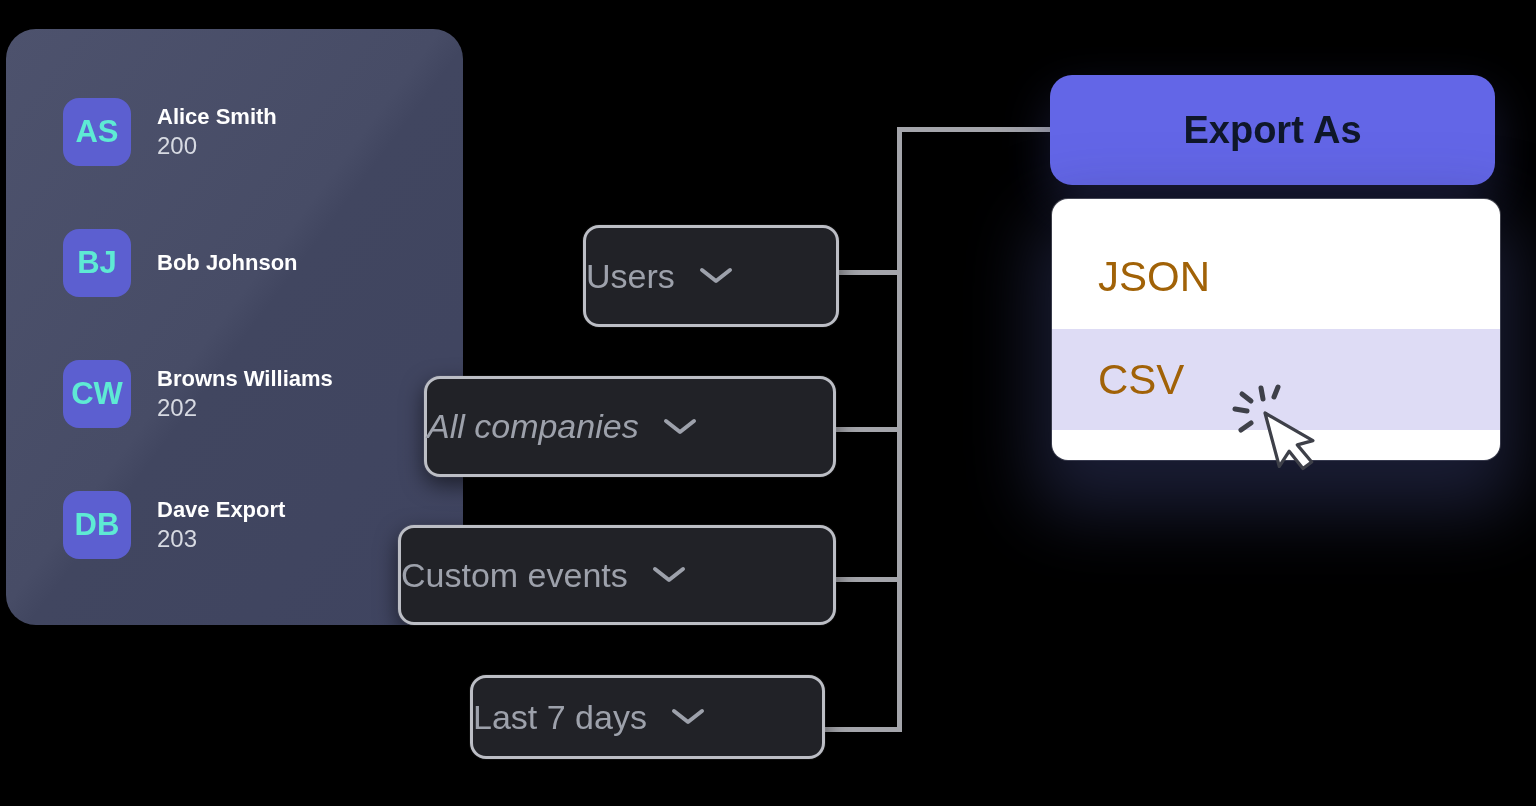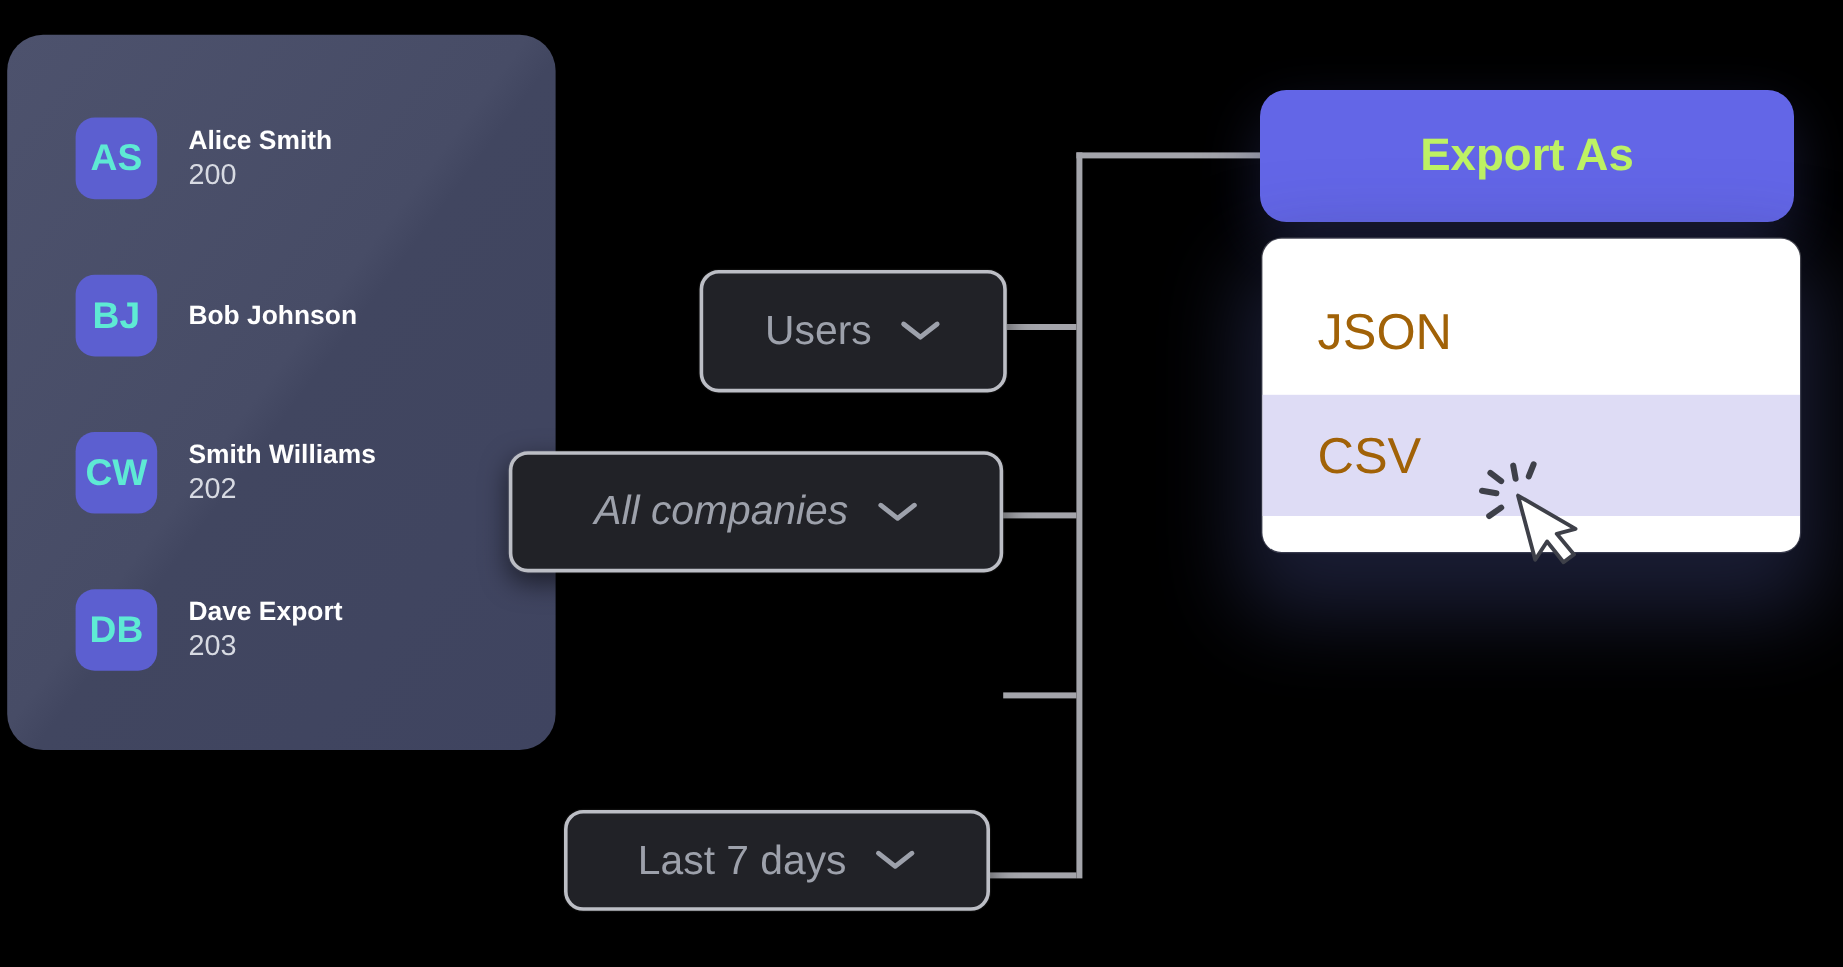--- a/index.html
+++ b/index.html
@@ -21,21 +21,21 @@
     color:#5eead4;font-size:31px;font-weight:600;
     display:flex;align-items:center;justify-content:center;flex:0 0 68px;
   }
   .user-info{margin-left:26px;}
   .user-name{font-size:22px;font-weight:700;color:#ffffff;line-height:1.12;}
   .user-id{font-size:24px;color:#d7dae2;line-height:1.1;margin-top:3px;}
 
   
   .dd{
     position:absolute;background:#212227;border:3px solid #bcbec5;border-radius:16px;
-    display:flex;align-items:center;justify-content:center;gap:24px;
+    display:flex;align-items:center;gap:24px;
     color:#9da1ab;font-size:34px;box-sizing:border-box;cursor:pointer;
     box-shadow:0 0 0 1px rgba(255,255,255,0.05),0 8px 22px rgba(0,0,0,0.55);
   }
   .dd .chev{flex:0 0 auto;display:block;}
   #dd-users{left:583px;top:225px;width:256px;height:102px;}
   #dd-companies{left:424px;top:376px;width:412px;height:101px;font-style:italic;}
   #dd-events{left:398px;top:525px;width:438px;height:100px;}
   #dd-range{left:470px;top:675px;width:355px;height:84px;}
 
   
@@ -43,21 +43,21 @@
   #trunk{left:897px;top:127px;width:5px;height:605px;}
   #b-export{left:897px;top:127px;width:153px;height:5px;}
   #b-users{left:839px;top:270px;width:58px;height:5px;}
   #b-companies{left:836px;top:427px;width:61px;height:5px;}
   #b-events{left:836px;top:577px;width:61px;height:5px;}
   #b-range{left:825px;top:727px;width:72px;height:5px;}
 
   
   .export-btn{
     position:absolute;left:1050px;top:75px;width:445px;height:110px;
-    background:#6366e7;border-radius:22px;color:#bef264;
+    background:#6366e7;border-radius:22px;color:#0f172a;
     font-size:38px;font-weight:700;display:flex;align-items:center;justify-content:center;
     cursor:pointer;box-shadow:0 20px 50px rgba(50,56,110,0.45);
   }
   .export-menu{
     position:absolute;left:1052px;top:199px;width:448px;height:261px;
     background:#ffffff;border-radius:16px;overflow:hidden;
     box-shadow:0 35px 70px 18px rgba(47,53,94,0.55),0 0 0 1px rgba(255,255,255,0.25);
   }
   .menu-pad{height:26px;}
   .menu-opt{
@@ -87,21 +87,21 @@
     <div class="user-row">
       <div class="avatar">BJ</div>
       <div class="user-info">
         <div class="user-name">Bob Johnson</div>
       </div>
     </div>
 
     <div class="user-row">
       <div class="avatar">CW</div>
       <div class="user-info">
-        <div class="user-name">Smith Williams</div>
+        <div class="user-name">Browns Williams</div>
         <div class="user-id">202</div>
       </div>
     </div>
 
     <div class="user-row">
       <div class="avatar">DB</div>
       <div class="user-info">
         <div class="user-name">Dave Export</div>
         <div class="user-id">203</div>
       </div>
@@ -123,20 +123,26 @@
     </svg>
   </div>
 
   <div class="dd" id="dd-companies">
     <span>All companies</span>
     <svg class="chev" width="34" height="18" viewBox="0 0 34 18">
       <polyline points="3,3 17,14 31,3" fill="none" stroke="#9da1ab" stroke-width="4" stroke-linecap="round" stroke-linejoin="round"></polyline>
     </svg>
   </div>
 
+  <div class="dd" id="dd-events">
+    <span>Custom events</span>
+    <svg class="chev" width="34" height="18" viewBox="0 0 34 18">
+      <polyline points="3,3 17,14 31,3" fill="none" stroke="#9da1ab" stroke-width="4" stroke-linecap="round" stroke-linejoin="round"></polyline>
+    </svg>
+  </div>
 
   <div class="dd" id="dd-range">
     <span>Last 7 days</span>
     <svg class="chev" width="34" height="18" viewBox="0 0 34 18">
       <polyline points="3,3 17,14 31,3" fill="none" stroke="#9da1ab" stroke-width="4" stroke-linecap="round" stroke-linejoin="round"></polyline>
     </svg>
   </div>
 
   <div class="export-btn">Export As</div>
 

